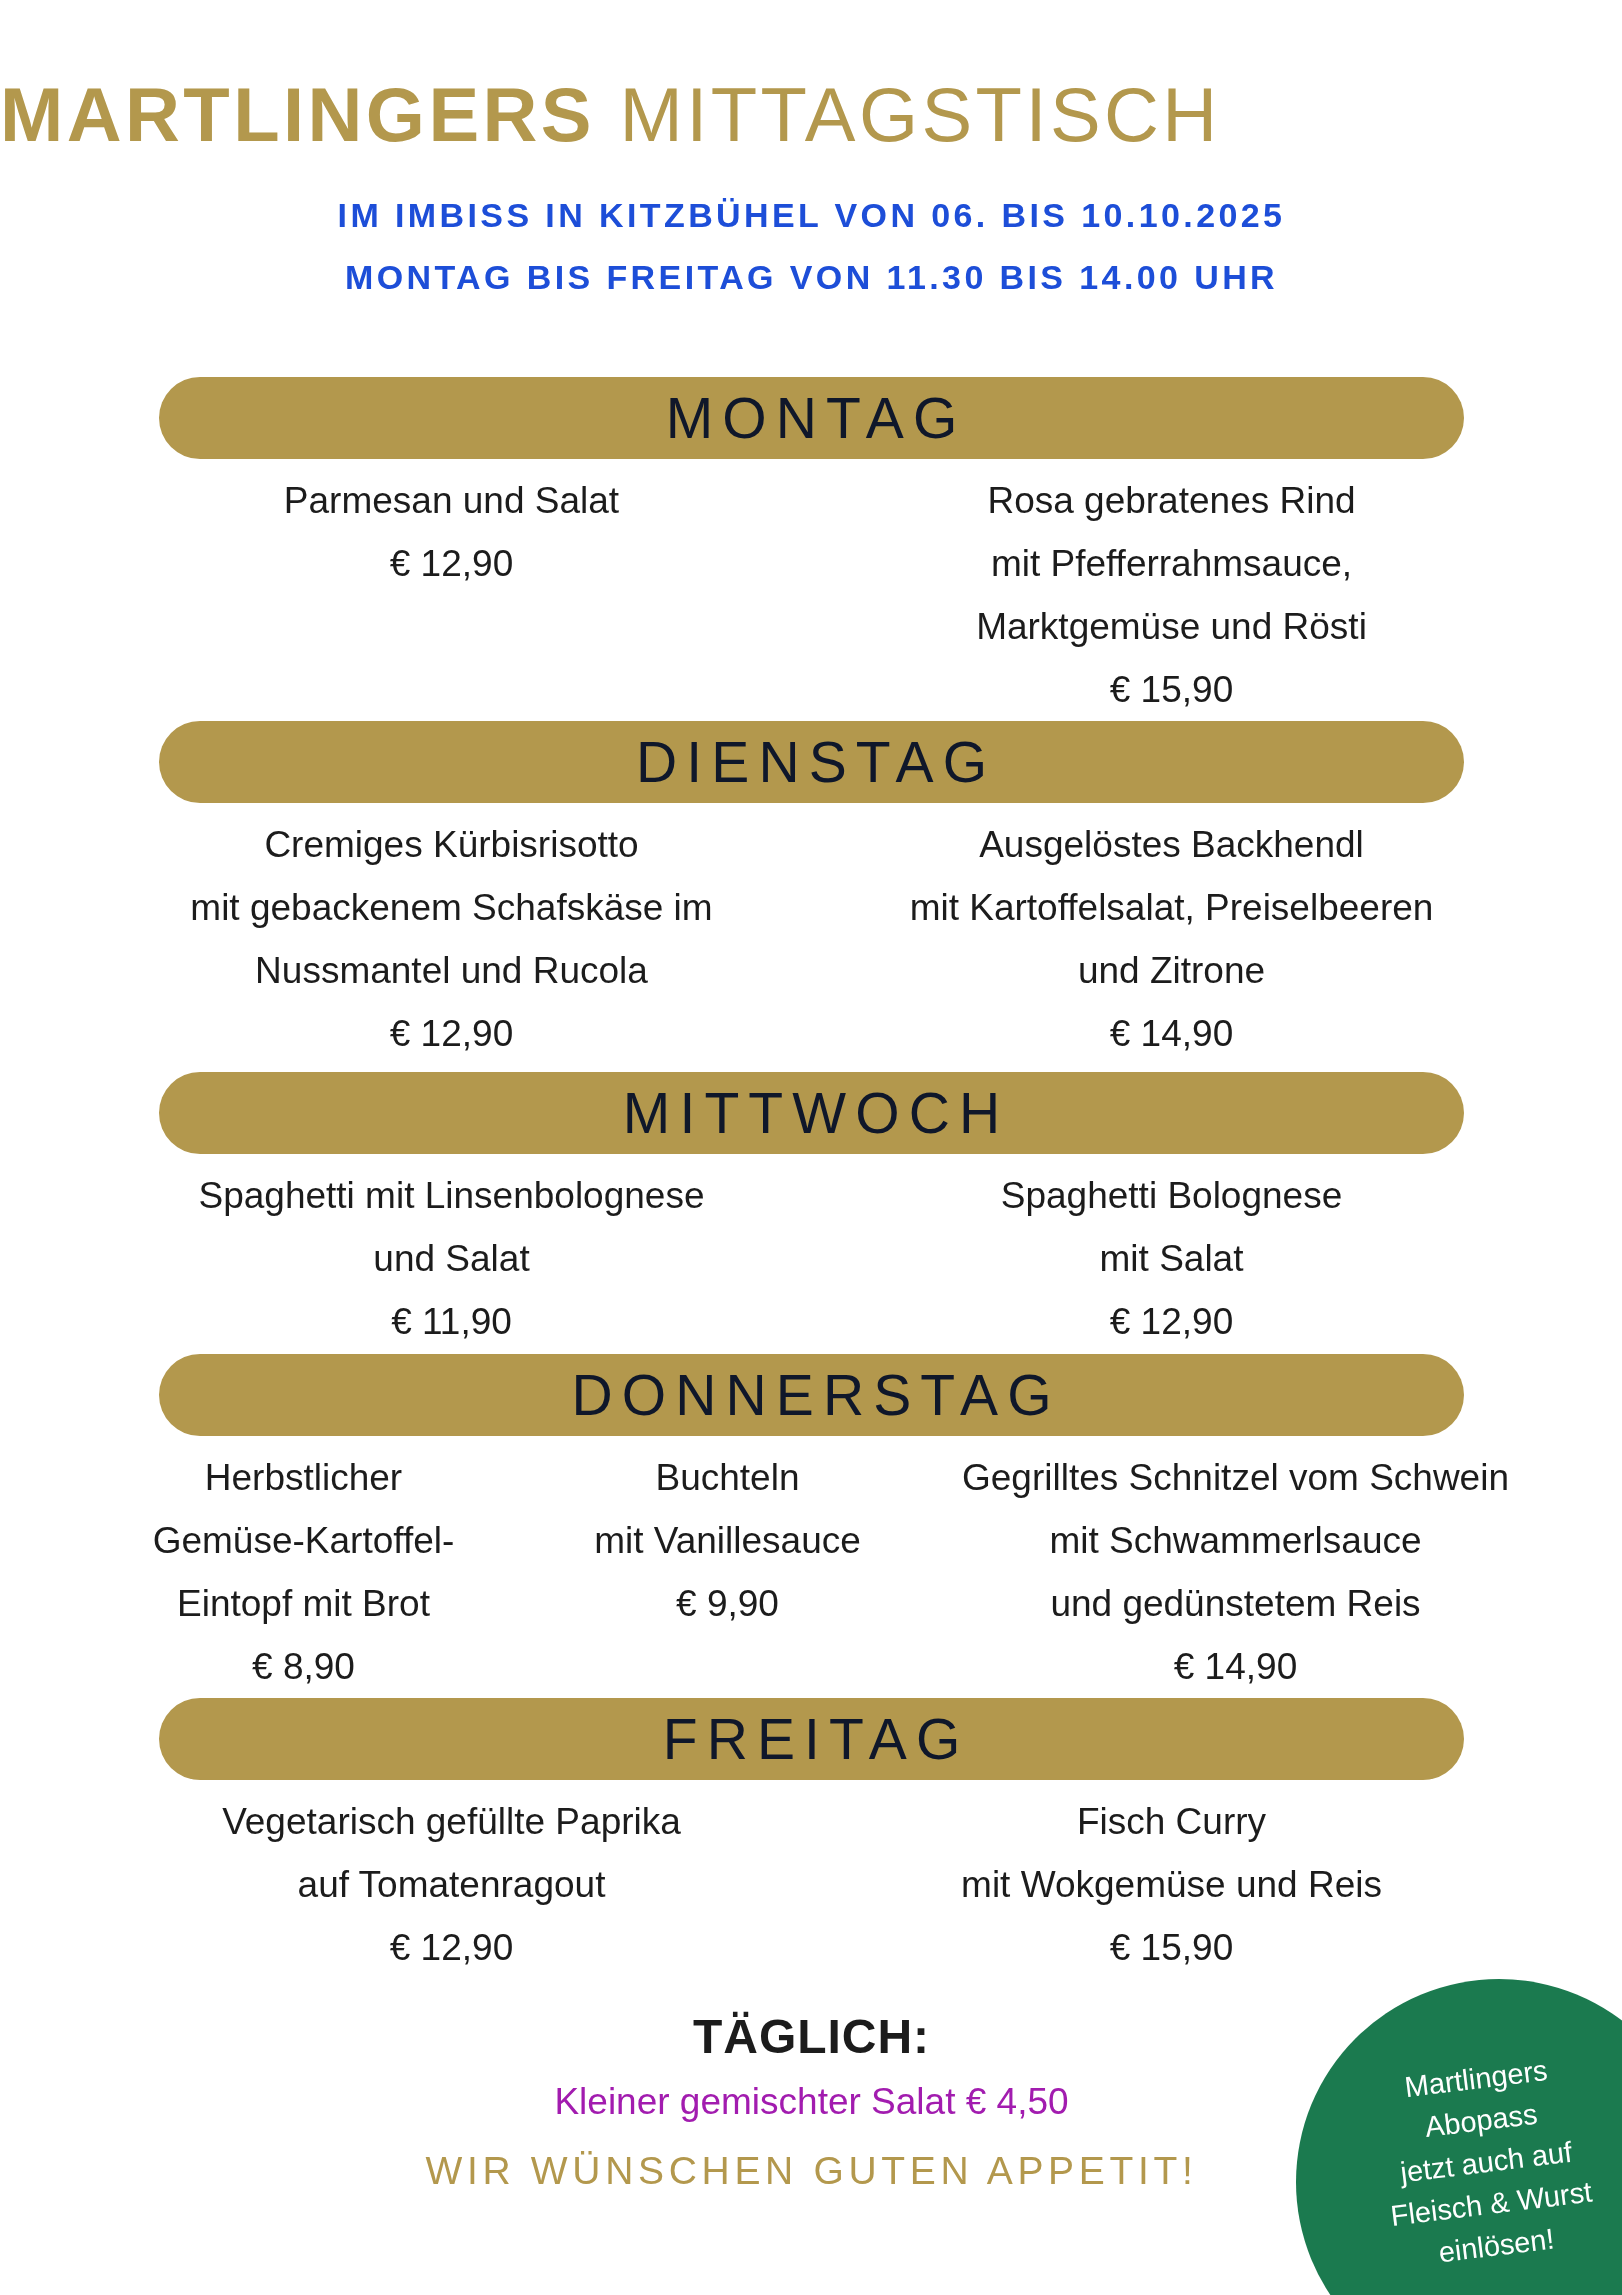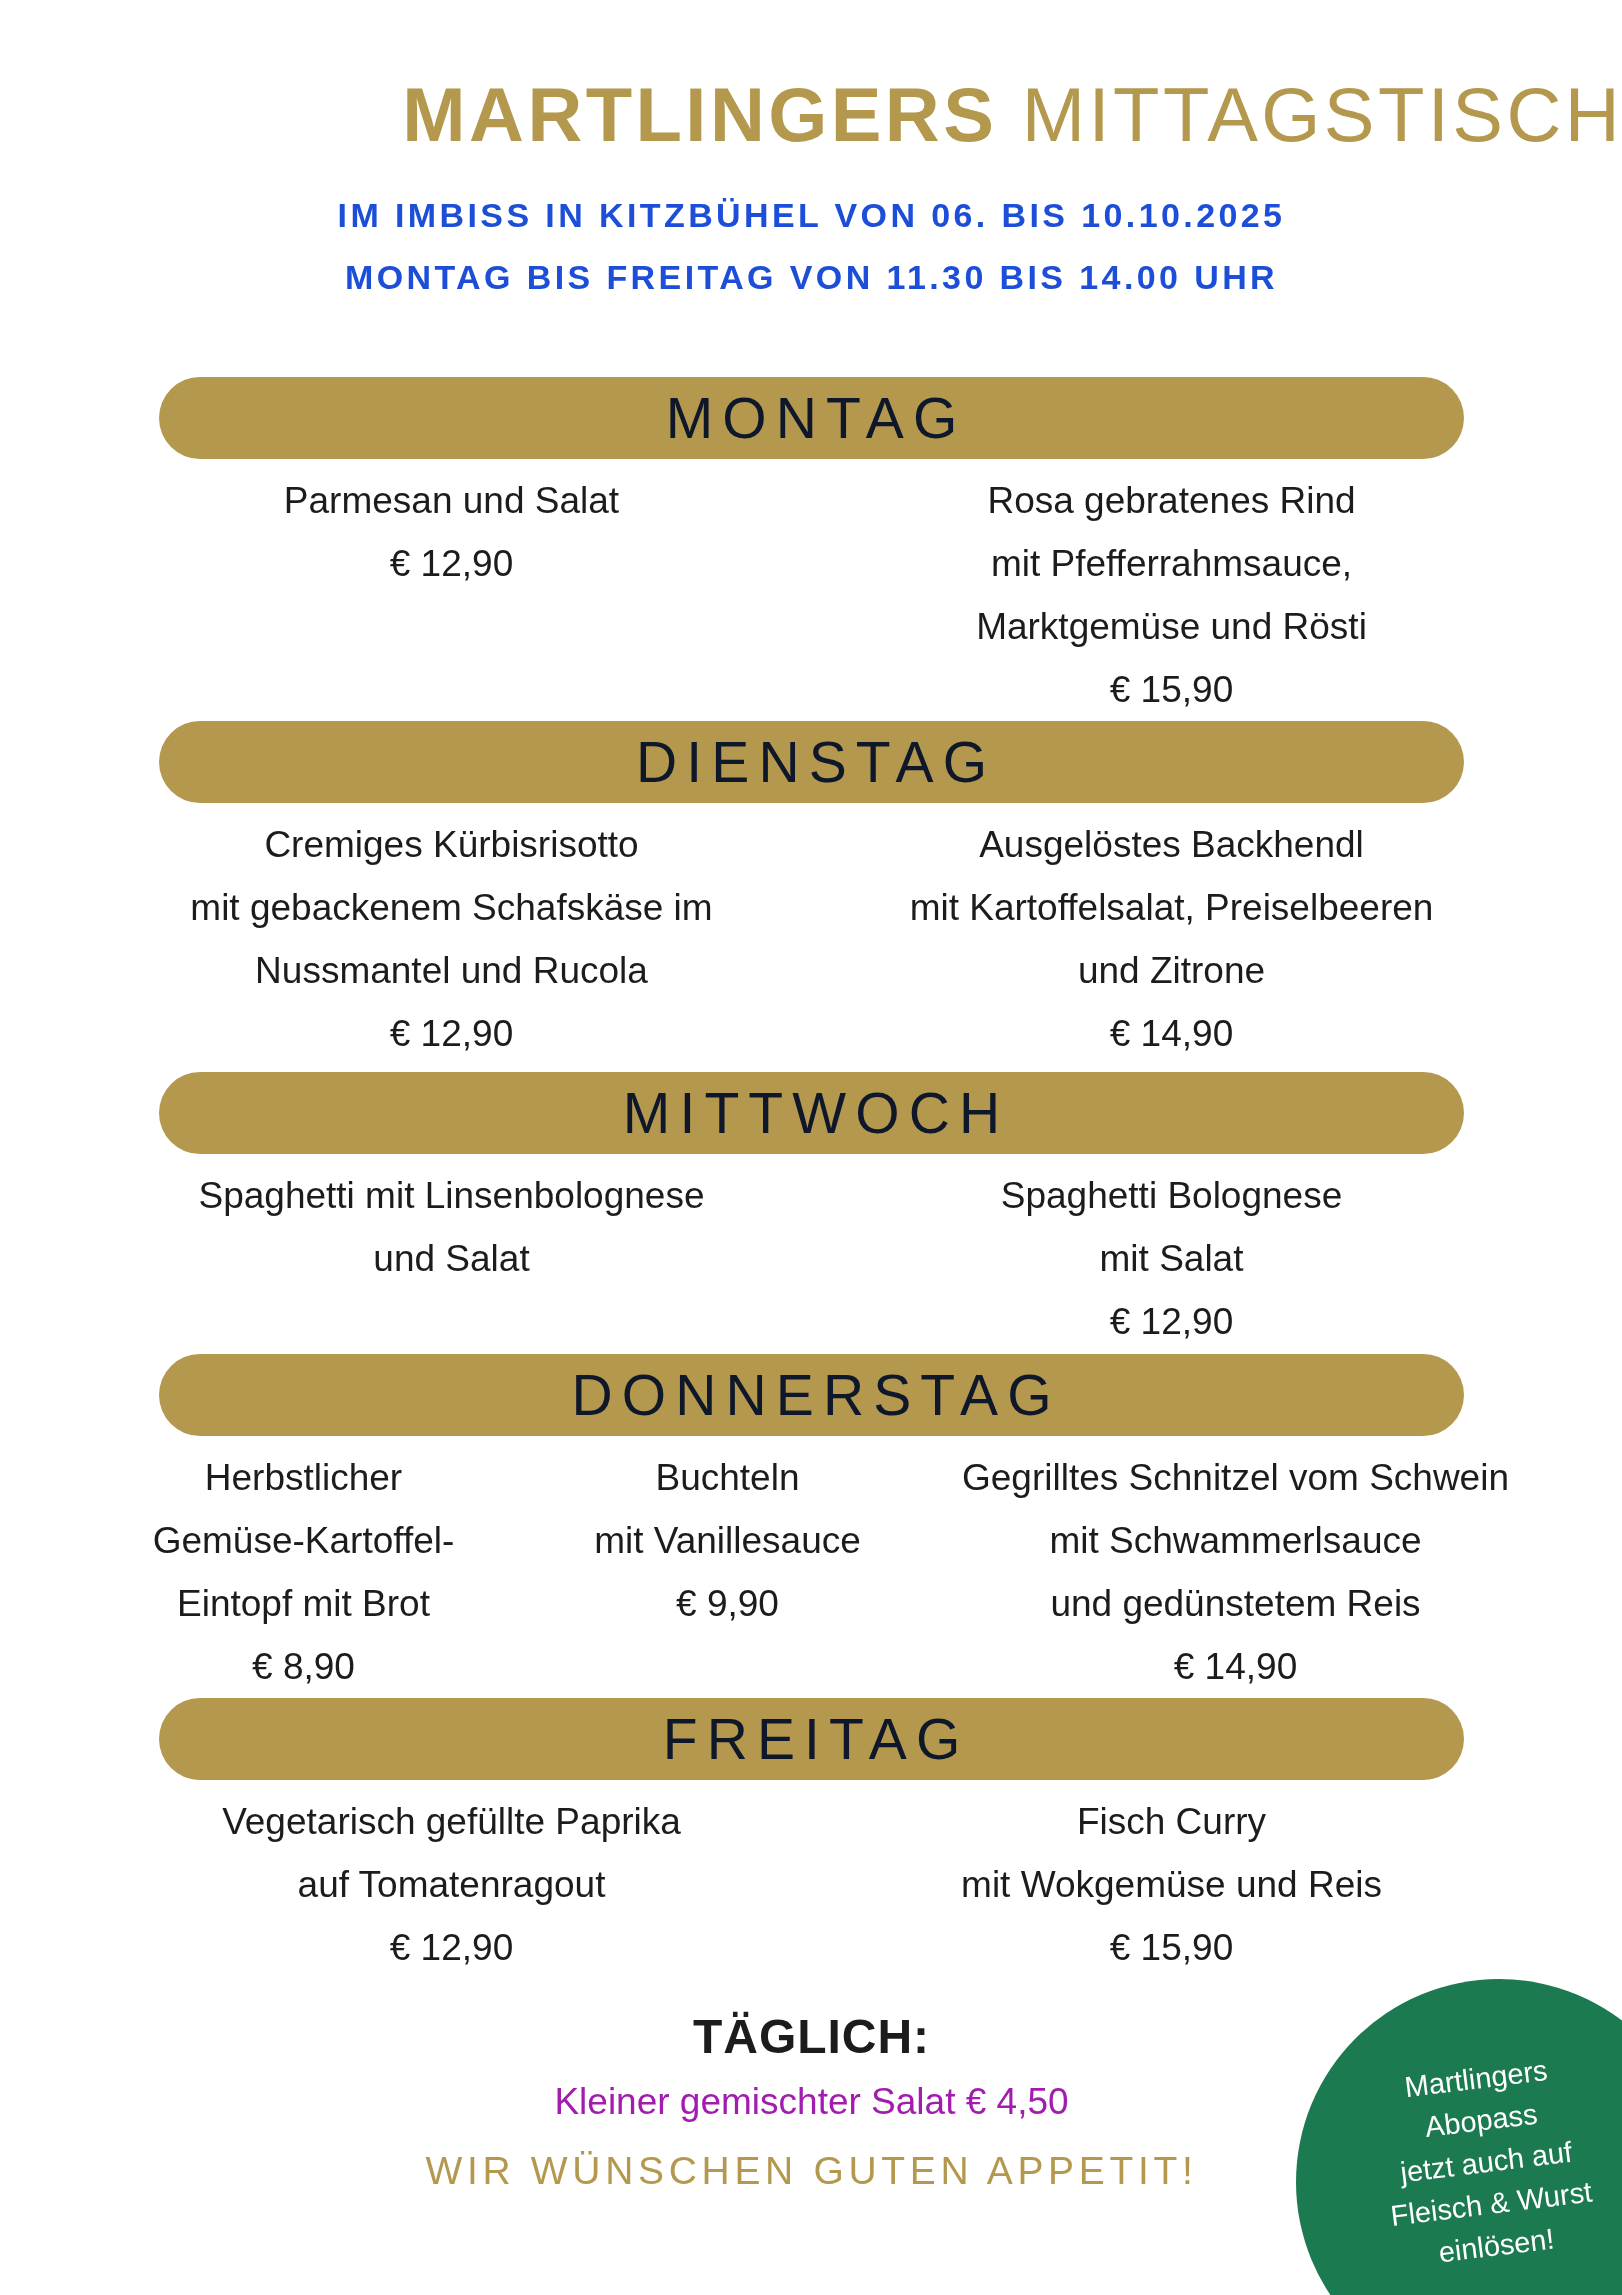--- a/index.html
+++ b/index.html
@@ -8,21 +8,21 @@
     width:1623px;height:2295px;
     background:#ffffff;
     overflow:hidden;
     box-sizing:border-box;
     padding-top:77px;
     font-family:"Liberation Sans", sans-serif;
     color:#1c1c1c;
   }
   
   .title{
-    text-align:right;
+    text-align:left;
     font-size:76px;
     line-height:1;
     letter-spacing:0.045em;
     color:#b3984d;
     white-space:nowrap;
   }
   .title .brand{font-weight:700;}
   .title .rest{font-weight:400;}
   .subtitle{
     text-align:center;
@@ -170,20 +170,21 @@
     </section>
 
     <section class="day-section gap-10">
       <div class="banner">
         <span class="banner-label">MITTWOCH</span>
       </div>
       <div class="row cols-2">
         <div class="item">
           <div class="line">Spaghetti mit Linsenbolognese</div>
           <div class="line">und Salat</div>
+          <div class="line price">€ 11,90</div>
         </div>
         <div class="item">
           <div class="line">Spaghetti Bolognese</div>
           <div class="line">mit Salat</div>
           <div class="line price">€ 12,90</div>
         </div>
       </div>
     </section>
 
     <section class="day-section gap-109">

